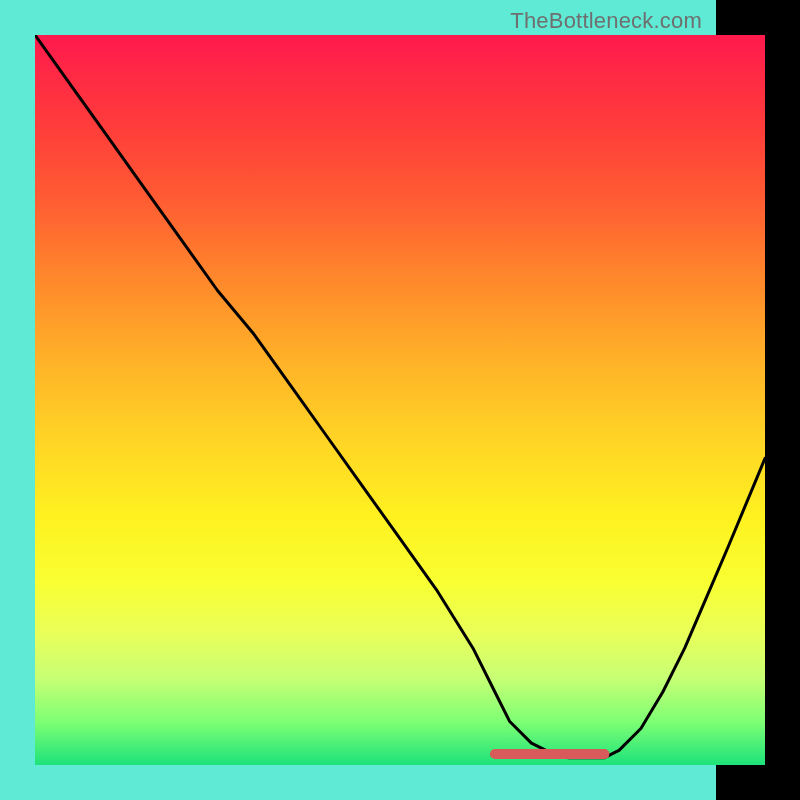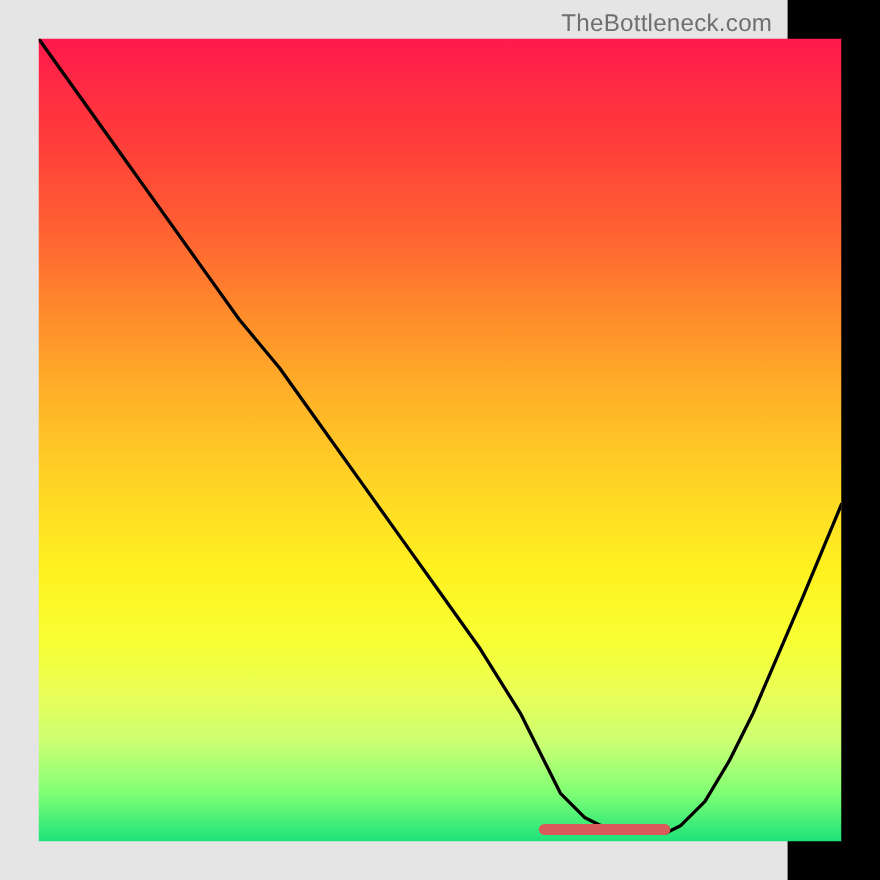--- a/index.html
+++ b/index.html
@@ -10,21 +10,21 @@
     background: #000;
     overflow: hidden;
     font-family: Arial, Helvetica, sans-serif;
   }
   .frame {
     position: absolute;
     left: 0;
     top: 0;
     width: 716px;
     height: 800px;
-    background: #e5e5e5;
+    background: #5eead4;
   }
   .plot-area {
     position: absolute;
     left: 35px;
     top: 35px;
     width: 730px;
     height: 730px;
     overflow: hidden;
   }
   .gradient-bg {

